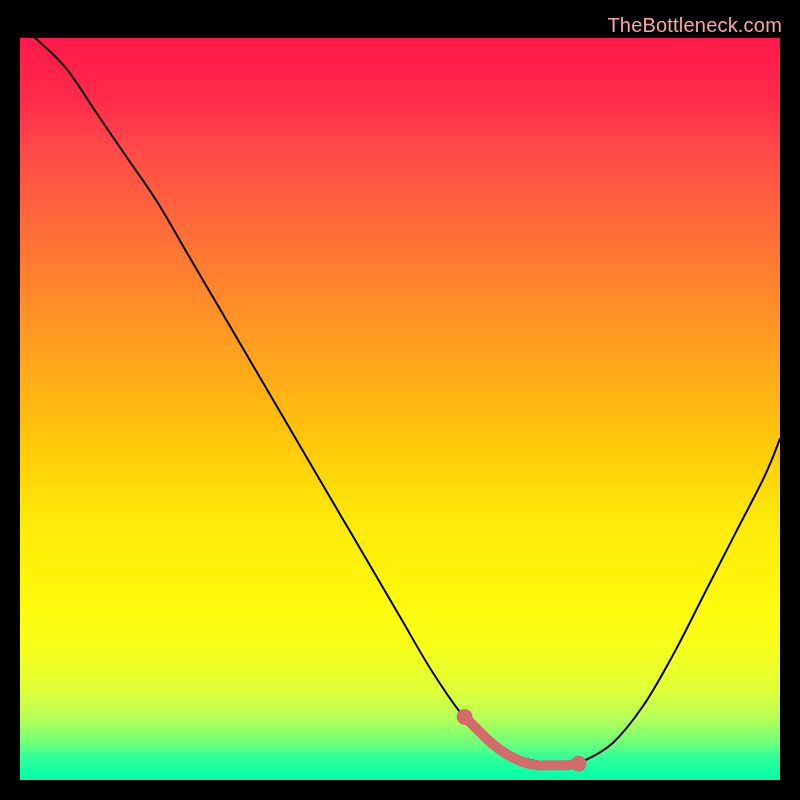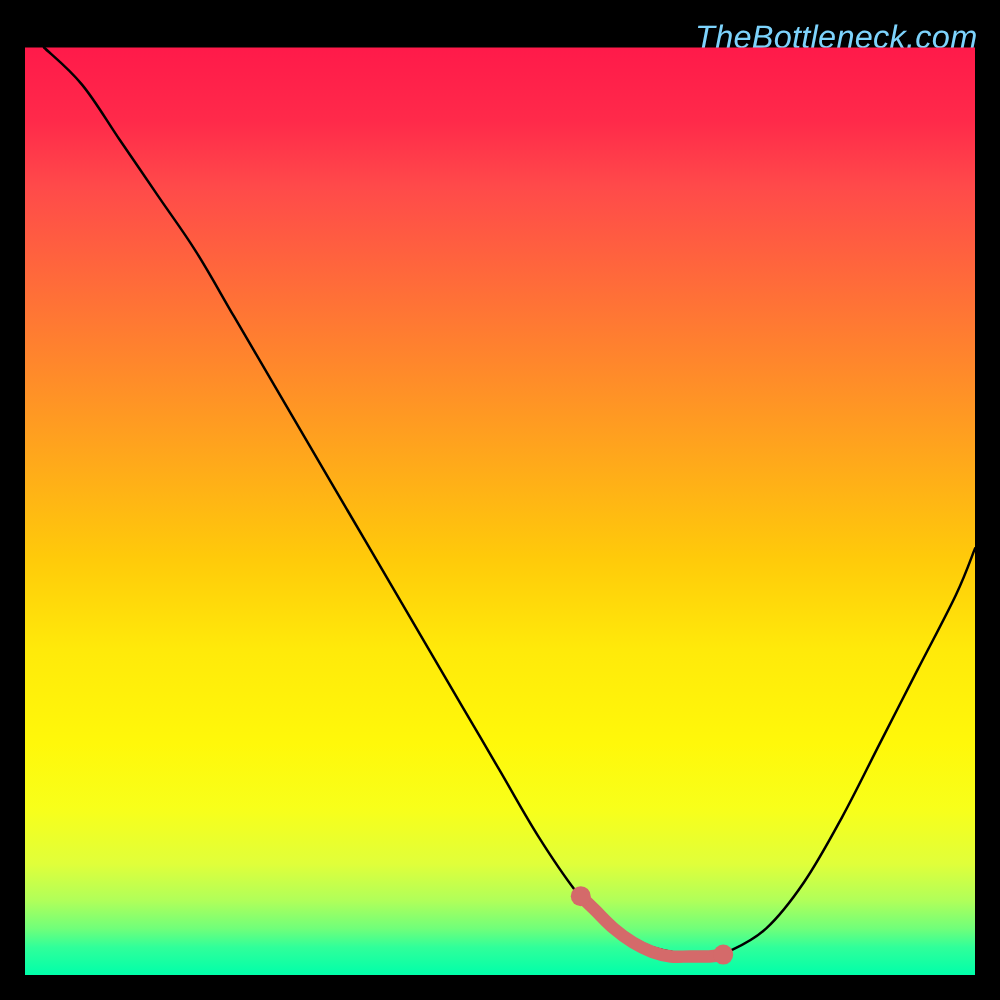--- a/index.html
+++ b/index.html
@@ -35,24 +35,23 @@
       #00ffaa 100%
     );
     border-left: 2px solid #000;
     border-right: 2px solid #000;
     border-bottom: 2px solid #000;
   }
   .watermark {
     position: absolute;
     top: 14px;
     right: 18px;
-    color: #7dd3fc;
-    font-size: 26px;
+    color: #fca5a5;
+    font-size: 20px;
     letter-spacing: 0.2px;
-    font-style: italic;
   }
   .plot {
     position: absolute;
     left: 0;
     top: 0;
     width: 100%;
     height: 100%;
     overflow: visible;
   }
 </style>

